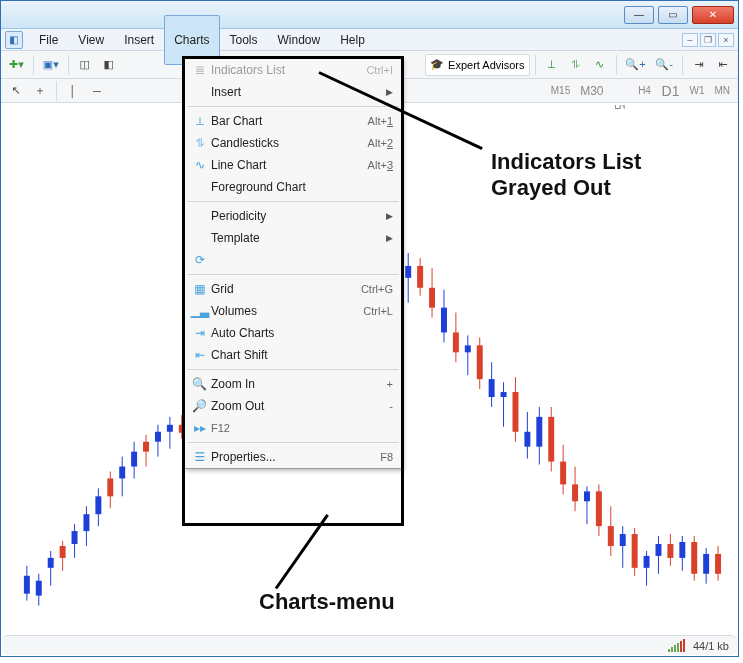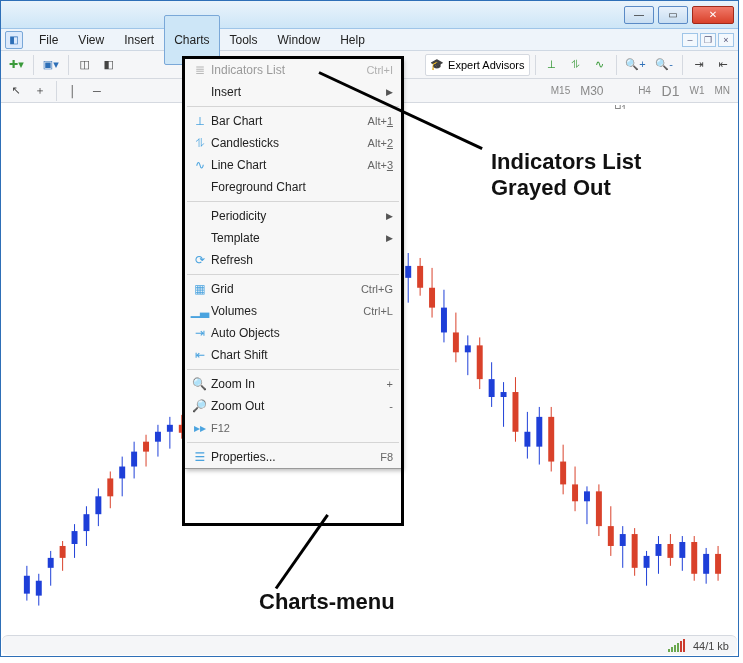--- a/index.html
+++ b/index.html
@@ -251,36 +251,35 @@
         <span class="lbl">Periodicity</span>
         <span class="arrow">▶</span>
       </div>
       <div class="row">
         <span class="icon"></span>
         <span class="lbl">Template</span>
         <span class="arrow">▶</span>
       </div>
       <div class="row">
         <span class="icon">⟳</span>
-        <span class="lbl">Refresh</span>
       </div>
       <div class="sep"></div>
       <div class="row">
         <span class="icon">▦</span>
         <span class="lbl">Grid</span>
         <span class="shortcut">Ctrl+G</span>
       </div>
       <div class="row">
         <span class="icon">▁▃</span>
         <span class="lbl">Volumes</span>
         <span class="shortcut">Ctrl+L</span>
       </div>
       <div class="row">
         <span class="icon">⇥</span>
-        <span class="lbl">Auto Objects</span>
+        <span class="lbl">Auto Charts</span>
       </div>
       <div class="row">
         <span class="icon">⇤</span>
         <span class="lbl">Chart Shift</span>
       </div>
       <div class="sep"></div>
       <div class="row">
         <span class="icon">🔍</span>
         <span class="lbl">Zoom In</span>
         <span class="shortcut">+</span>

